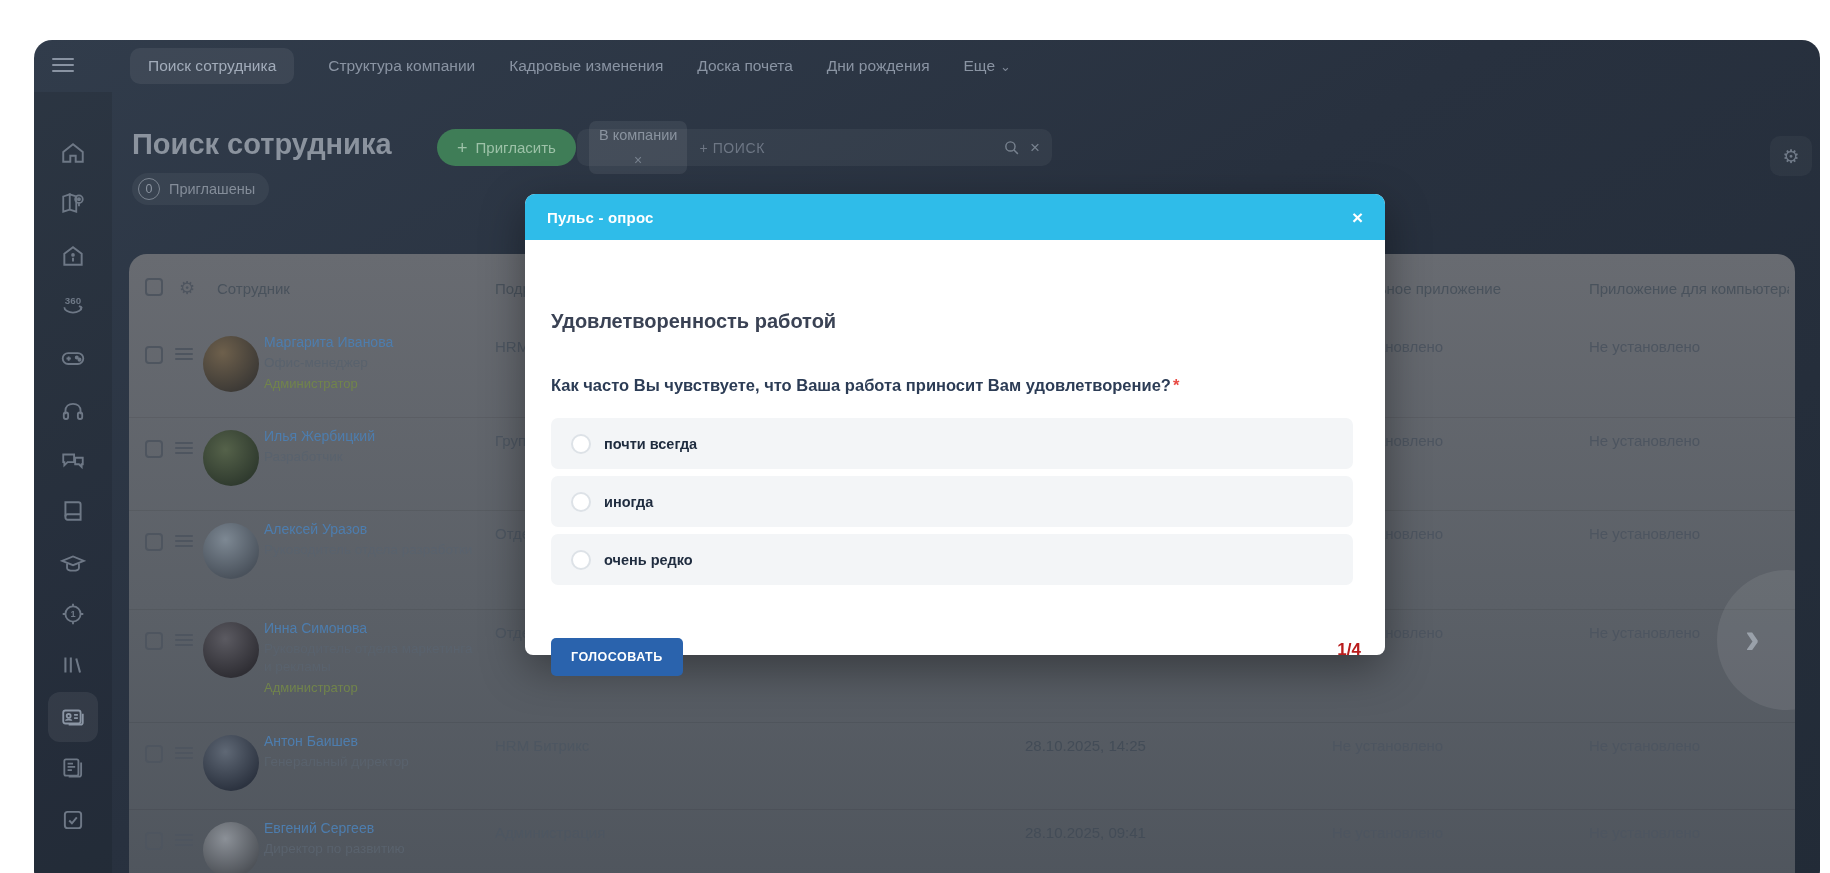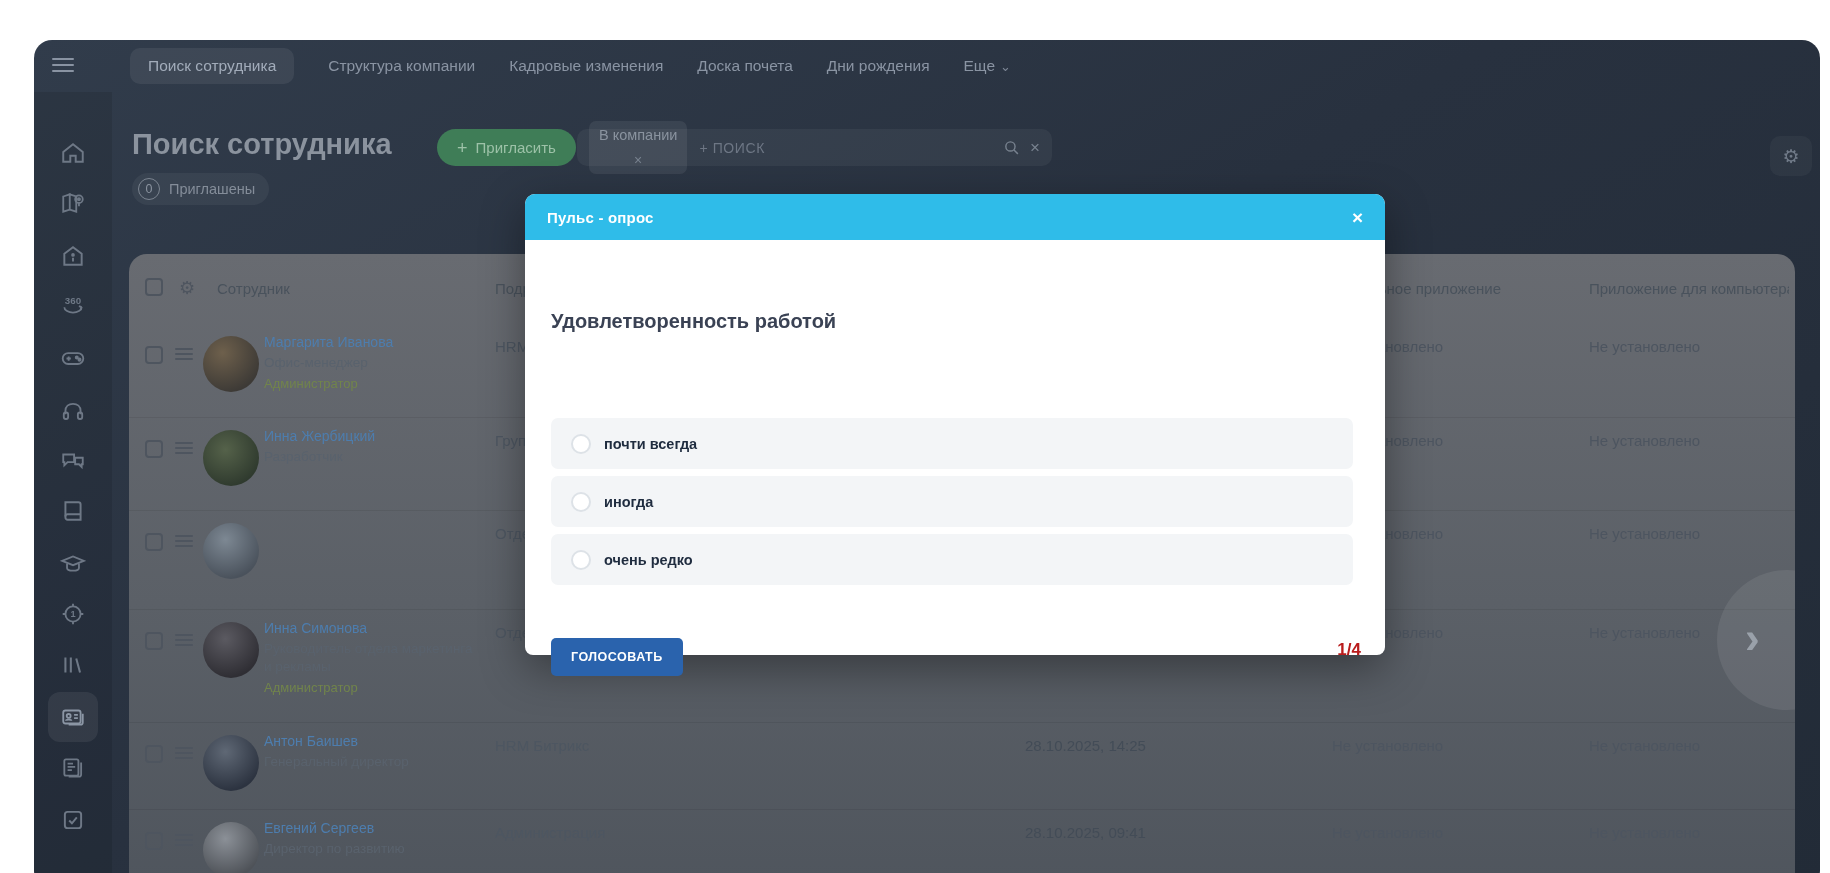--- a/index.html
+++ b/index.html
@@ -252,37 +252,41 @@
 
       <div class="row" style="height:93px">
         <div class="chk"></div>
         <div class="ham">
             <span></span>
             <span></span>
             <span></span>
           </div>
         <div class="avatar av2"></div>
         <div class="info">
-            <div class="name">Инна Жербицкий</div>
+            <div class="name">Илья Жербицкий</div>
           <div class="pos">Разработчик</div>
           </div>
         <div class="cell-dept">Групп</div>
         <div class="cell-date"></div>
         <div class="cell-mob">Не установлено</div>
         <div class="cell-desk">Не установлено</div>
       </div>
 
       <div class="row" style="height:99px">
         <div class="chk"></div>
         <div class="ham">
             <span></span>
             <span></span>
             <span></span>
           </div>
         <div class="avatar av3"></div>
+        <div class="info">
+            <div class="name">Алексей Уразов</div>
+          <div class="pos">Руководитель отдела разработки</div>
+          </div>
         <div class="cell-dept">Отдел</div>
         <div class="cell-date"></div>
         <div class="cell-mob">Не установлено</div>
         <div class="cell-desk">Не установлено</div>
       </div>
 
       <div class="row" style="height:113px">
         <div class="chk"></div>
         <div class="ham">
             <span></span>
@@ -344,20 +348,23 @@
   </div>
 </div>
 
 <div class="modal">
   <div class="m-head">
     <span class="m-title">Пульс - опрос</span>
     <span class="m-close">×</span>
   </div>
   <div class="m-body">
     <div class="q-title">Удовлетворенность работой</div>
+    <div class="q-text">
+      <span>Как часто Вы чувствуете, что Ваша работа приносит Вам удовлетворение?</span><span class="req">*</span>
+    </div>
     <div class="opts">
       <div class="opt">
         <div class="radio"></div>
         <div class="lbl">почти всегда</div>
       </div>
       <div class="opt">
         <div class="radio"></div>
         <div class="lbl">иногда</div>
       </div>
       <div class="opt">

